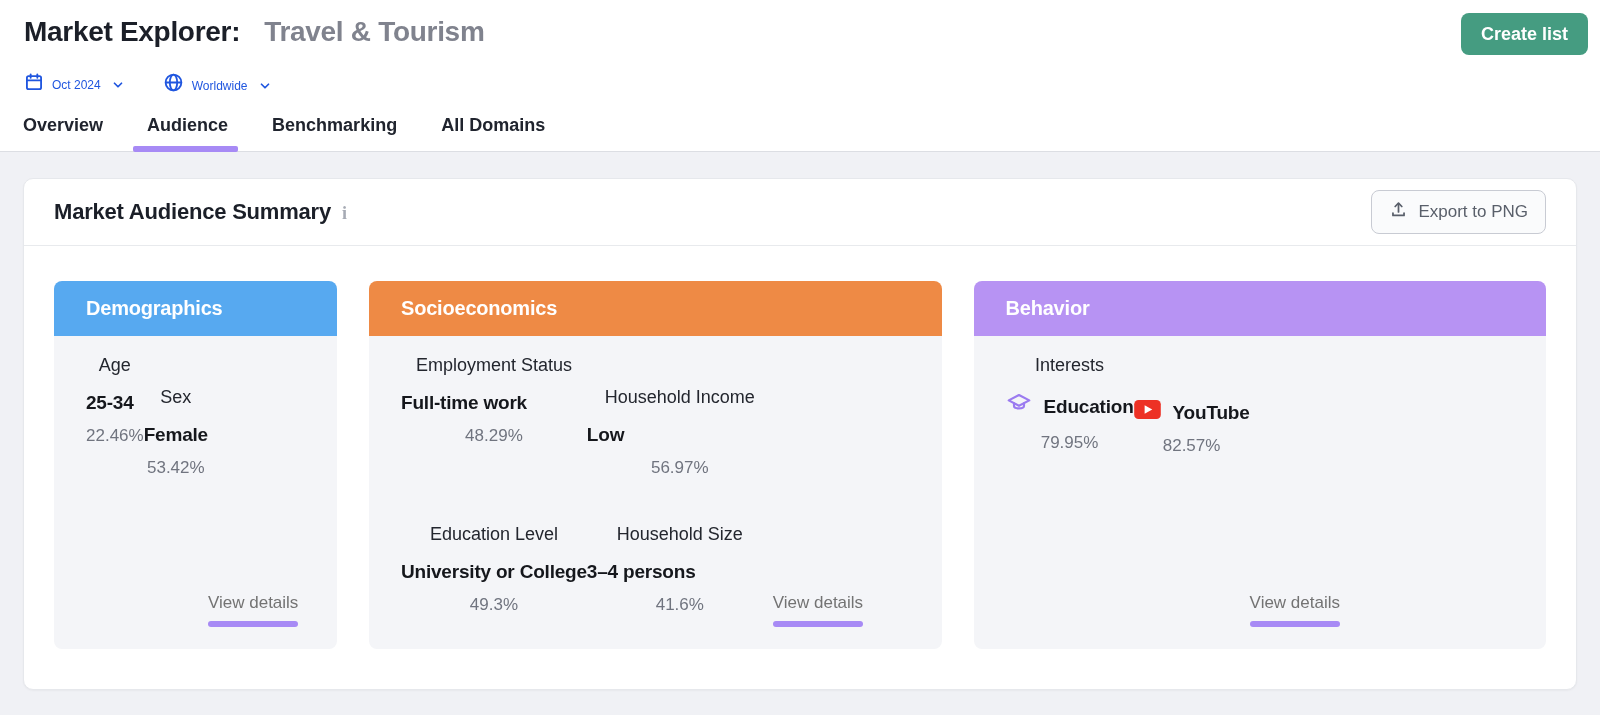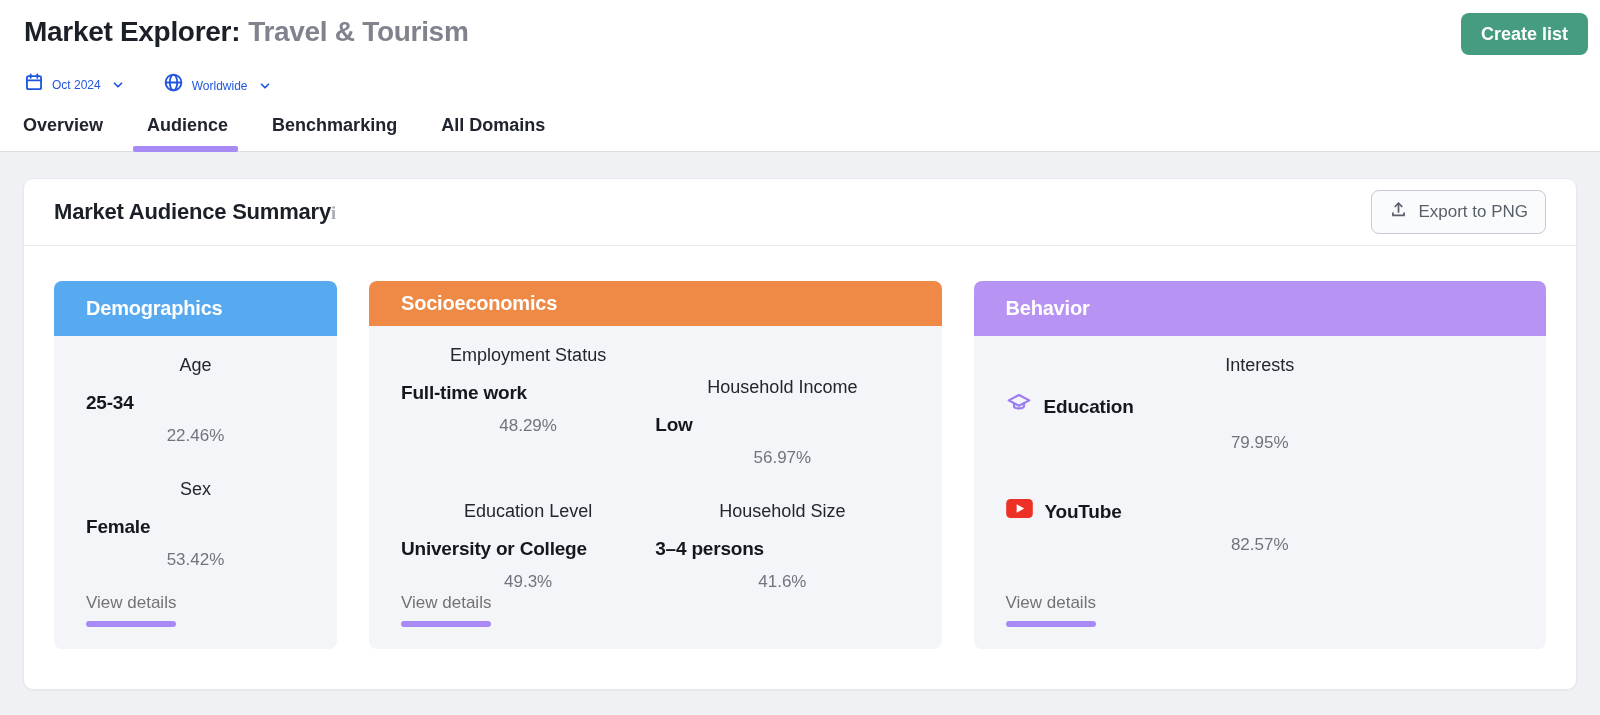--- a/index.html
+++ b/index.html
@@ -7,21 +7,21 @@
   body {
     font-family: "Liberation Sans", sans-serif;
     background: #ffffff;
     color: #1b1f28;
   }
 
   
   .top { background: #fff; padding-top: 14px; position: relative; }
   .title-row { padding: 0 24px; height: 46px; display: flex; align-items: flex-start; }
   .page-title { font-size: 28px; font-weight: 700; letter-spacing: -0.3px; line-height: 36px; }
-  .page-title .secondary { color: #80838e; margin-left: 8px; }
+  .page-title .secondary { color: #80838e; margin-left: 24px; }
   .create-btn {
     position: absolute; top: 13px; right: 12px;
     background: #459c81; color: #fff; border: none; border-radius: 8px;
     font-family: inherit; font-size: 18px; font-weight: 700;
     padding: 10px 20px; cursor: pointer; line-height: 22px;
   }
 
   .filters { display: flex; align-items: center; gap: 38px; padding: 0 24px; margin-top: 7px; height: 30px; }
   .filter {
     display: flex; align-items: flex-end; gap: 8px; color: #2056df;
@@ -41,21 +41,21 @@
     height: 6px; background: #a78af5; border-radius: 2px;
   }
 
   
   .content { background: #f0f1f5; height: 565px; padding: 26px 23px 0; }
   .main-card {
     background: #fff; border: 1px solid #e6e8ec; border-radius: 10px;
     box-shadow: 0 1px 2px rgba(20,24,31,.04); height: 512px;
   }
   .mc-header { height: 66px; display: flex; align-items: center; justify-content: space-between; padding: 0 30px; }
-  .mc-title { font-size: 22px; font-weight: 700; letter-spacing: -0.2px; display: flex; align-items: baseline; }
+  .mc-title { font-size: 22px; font-weight: 700; letter-spacing: -0.2px; display: flex; align-items: baseline; gap: 11px; }
   .info-i { color: #a6aab4; font-size: 18px; font-weight: 700; font-family: "Liberation Serif", serif; cursor: pointer; }
   .export-btn {
     display: flex; align-items: center; gap: 10px;
     background: #fafbfc; border: 1px solid #c8cbd3; border-radius: 8px;
     color: #595f6a; font-family: inherit; font-size: 17px; font-weight: 500;
     padding: 9px 17px; cursor: pointer;
   }
   .mc-divider { height: 1px; background: #e8eaed; }
 
   .mc-body { display: flex; gap: 32px; padding: 35px 30px 0; text-align: center; }
@@ -65,21 +65,21 @@
   .mini-behavior { flex: 1 1 0; }
   .mini-header {
     height: 55px; border-radius: 8px 8px 0 0; display: flex; align-items: center;
     padding: 0 32px; color: #fff; font-size: 20px; font-weight: 700; letter-spacing: -0.2px;
   }
   .hdr-demographics { background: #57a9f0; }
   .hdr-socioeconomics { background: #ee8a45; }
   .hdr-behavior { background: #b793f3; }
   .mini-body {
     background: #f4f5f8; border-radius: 0 0 8px 8px; flex: 1;
-    padding: 18px 32px 22px; display: flex; flex-direction: column; align-items: stretch;
+    padding: 18px 32px 22px; display: flex; align-items: stretch;
   }
   .stats-grid { display: grid; grid-template-columns: 1fr 1fr; row-gap: 32px; }
   .stat + .stat { margin-top: 32px; }
   .stat-label { font-size: 18px; color: #23262e; line-height: 22px; }
   .stat-value {
     font-size: 19px; font-weight: 700; color: #15171c; line-height: 25px;
     margin-top: 14px; display: flex; align-items: center; gap: 12px; letter-spacing: -0.2px;
   }
   .stat-pct { font-size: 17px; color: #70747f; line-height: 20px; margin-top: 11px; }
 

